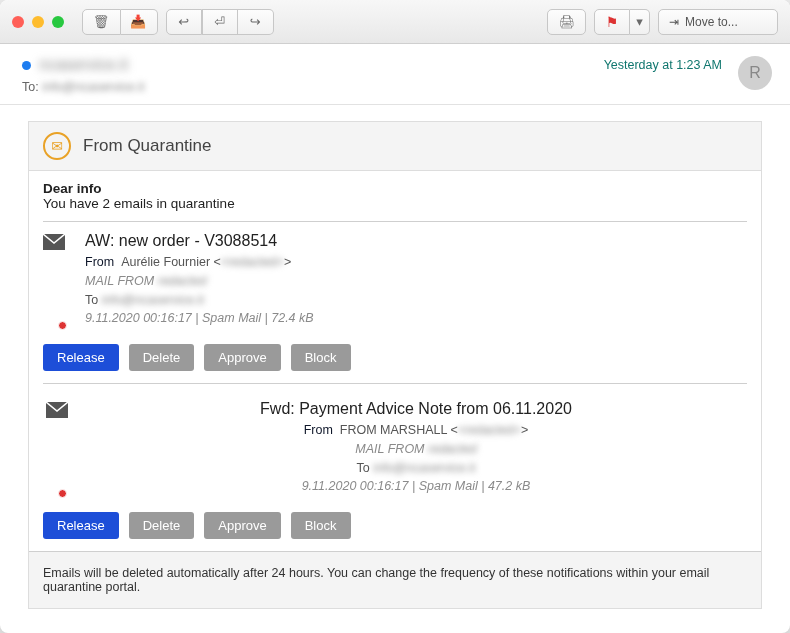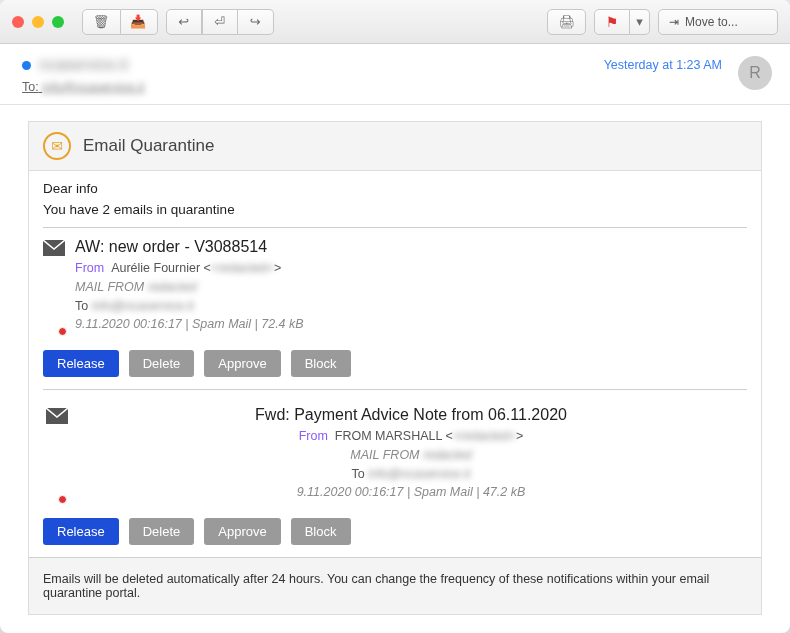--- a/index.html
+++ b/index.html
@@ -23,42 +23,42 @@
   .flag{color:#d33; font-size:14px;}
   .move-to{width:120px; font-size:12px; color:#555; justify-content:flex-start; gap:6px;}
 
   
   .msg-head{ padding:12px 22px 10px 22px; border-bottom:1px solid #e2e2e2; position:relative;}
   .sender-row{display:flex; align-items:center; gap:8px;}
   .unread-dot{width:9px;height:9px;border-radius:50%;background:#1e7df0;}
   .blur{ filter: blur(4px); color:#888; user-select:none;}
   .blur-sm{ filter: blur(3px); color:#888; user-select:none;}
   .subj{ color:#333; font-size:13.5px; margin-top:4px;}
-  .to-row{ font-size:12.5px; color:#666; margin-top:6px;text-decoration:underline;}
-  .timestamp{ position:absolute; right:68px; top:14px; color:#3b82f6; font-size:12.5px;}
+  .to-row{ font-size:12.5px; color:#666; margin-top:6px;}
+  .timestamp{ position:absolute; right:68px; top:14px; color:#0f766e; font-size:12.5px;}
   .avatar{ position:absolute; right:18px; top:12px; width:34px; height:34px; border-radius:50%; background:#d0d0d0; color:#888; display:flex;align-items:center;justify-content:center; font-size:16px; font-weight:500;}
 
   
   .body-wrap{ padding:16px 28px; }
   .card{ border:1px solid #ddd; background:#fff;}
   .card-h{ background:#f4f4f4; border-bottom:1px solid #ddd; display:flex; align-items:center; gap:12px; padding:10px 14px;}
   .badge-ico{ width:28px; height:28px; border:2px solid #e9a227; border-radius:50%; display:flex;align-items:center;justify-content:center; color:#e9a227; font-size:14px;}
   .card-h-title{ font-size:17px; color:#444;}
   .card-body{ padding:10px 14px 8px 14px; font-size:13.5px; color:#222;}
-  .greet{ font-weight:normal; margin-bottom:6px;}
+  .greet{ font-weight:bold; }
   .intro{ margin-bottom:10px;}
 
-  .qmsg{ border-top:1px solid #cfcfcf; padding:10px 0 14px 0; display:flex; gap:4px;}
+  .qmsg{ border-top:1px solid #cfcfcf; padding:10px 0 14px 0; display:flex; gap:14px;}
   .qmsg:first-of-type{border-top:1px solid #cfcfcf; margin-top:4px;}
   .mail-ico{ width:28px; padding-top:2px; color:#555; position:relative;}
   .mail-ico svg{width:22px;height:16px;}
   .mail-ico .x{position:absolute; right:4px; bottom:-2px; width:9px;height:9px;border-radius:50%;background:#d33;border:1px solid #fff;}
   .qtitle{ font-size:16px; color:#222; margin-bottom:3px;}
   .qline{ font-size:12.5px; color:#555; line-height:1.5;}
-  .qline .lbl{color:#8b5cf6;}
+  .qline .lbl{color:#0f172a;}
   .fade{color:#8a8a8a;font-style:italic;}
   .btn-row{ display:flex; gap:10px; margin-top:2px; margin-bottom:6px; padding-bottom:12px; border-bottom:1px solid #cfcfcf;}
   .btn-row:last-of-type{border-bottom:none;}
   .abtn{ font-size:13px; padding:6px 14px; border-radius:3px; background:#9a9a9a; color:#fff; border:none;}
   .abtn.primary{ background:#1d4ed8;}
   
   .footer-note{ border-top:1px solid #cfcfcf; background:#f4f4f4; padding:14px 14px; font-size:12.5px; color:#333;}
 </style>
 </head>
 <body>
@@ -120,21 +120,21 @@
     <div class="timestamp">Yesterday at 1:23 AM</div>
     <div class="avatar">
         <span>R</span>
       </div>
   </div>
 
   <div class="body-wrap">
     <div class="card">
       <div class="card-h">
         <div class="badge-ico">✉</div>
-        <div class="card-h-title">Email Quarantine</div>
+        <div class="card-h-title">From Quarantine</div>
       </div>
       <div class="card-body">
         <div class="greet">Dear info</div>
         <div class="intro">You have 2 emails in quarantine</div>
 
         <div class="qmsg">
           <div class="mail-ico">
             <svg viewBox="0 0 22 16">
                 <rect x="0" y="0" width="22" height="16" fill="#555"></rect>
                 <polyline points="0,0 11,9 22,0" fill="none" stroke="#fff" stroke-width="1.5"></polyline>

